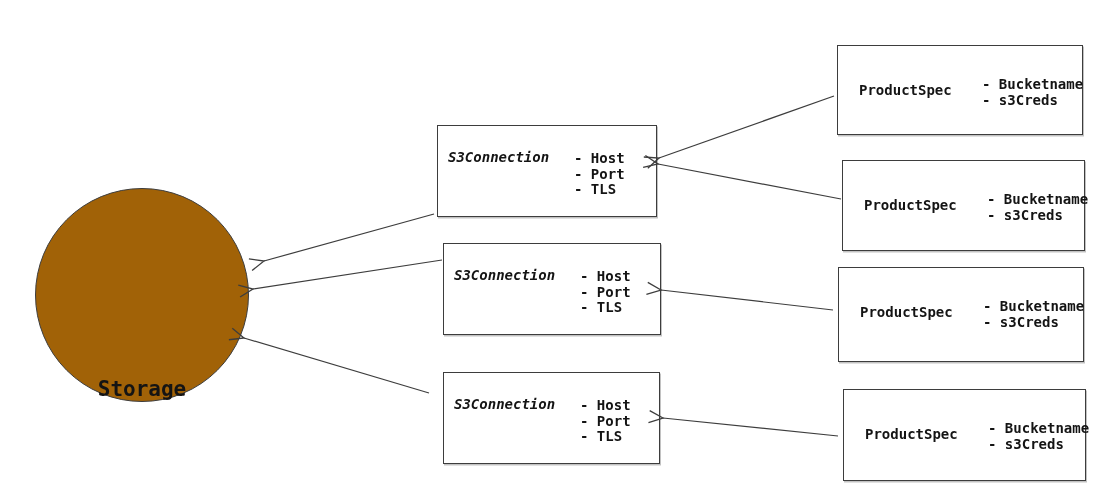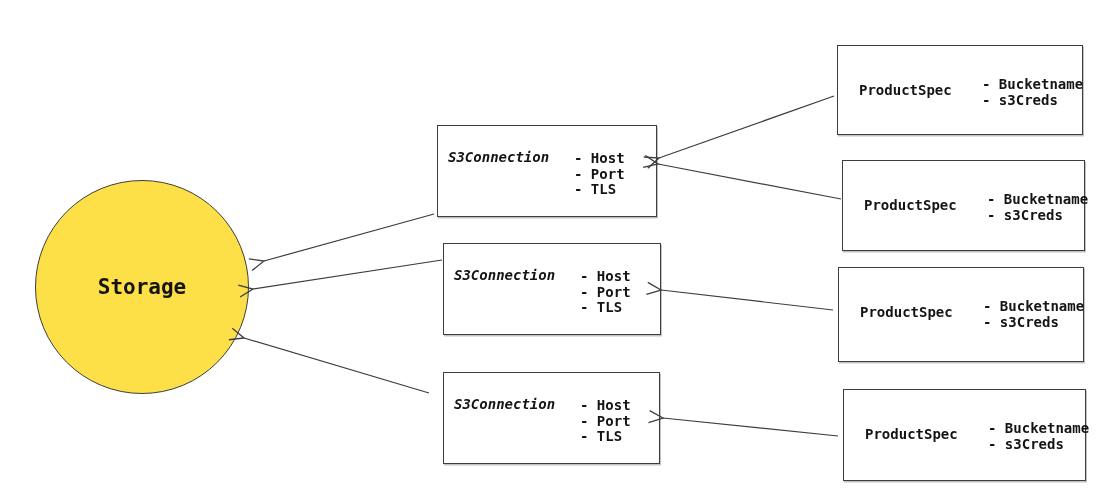--- a/index.html
+++ b/index.html
@@ -12,23 +12,23 @@
     box-shadow:1px 1.5px 0 rgba(80,80,80,0.35);
   }
   .node-title { position:absolute; font-weight:bold; font-size:14px; color:#141414; white-space:nowrap;margin-top:14px; }
   .s3box .node-title { left:10px; top:9px;font-style:italic; }
   .psbox .node-title { left:21px; top:22px; }
   .attrs { position:absolute; font-weight:bold; font-size:14px; line-height:15.5px; color:#141414; }
   .s3box .attrs { left:136px; top:25px; }
   .psbox .attrs { left:144px; top:31px; }
   .attr { white-space:pre; }
   .circle {
-    position:absolute; left:35px; top:180px; width:212px; height:212px;
-    border:1.4px solid #3d3d3d; border-radius:50%; background:#fde047;
-    display:flex; align-items:center; justify-content:center;
+    position:absolute; left:35px; top:188px; width:212px; height:212px;
+    border:1.4px solid #3d3d3d; border-radius:50%; background:#a16207;
+    display:flex; align-items:flex-end; justify-content:center;
   }
   .circle-label { font-weight:bold; font-size:21px; color:#141414; }
   svg.edges { position:absolute; left:0; top:0; pointer-events:none; }
 </style>
 </head>
 <body>
 
 <div class="canvas">
 
   <div class="circle">

